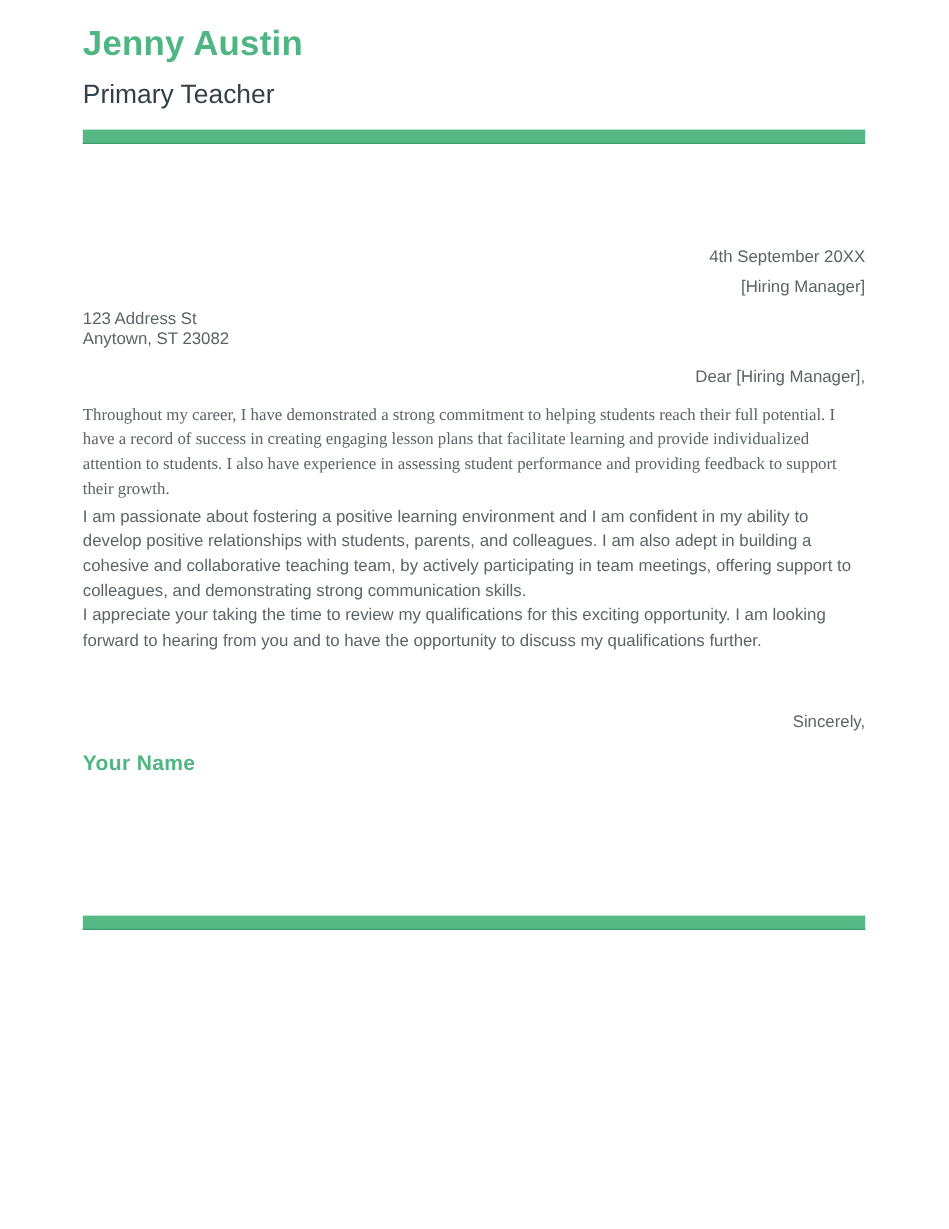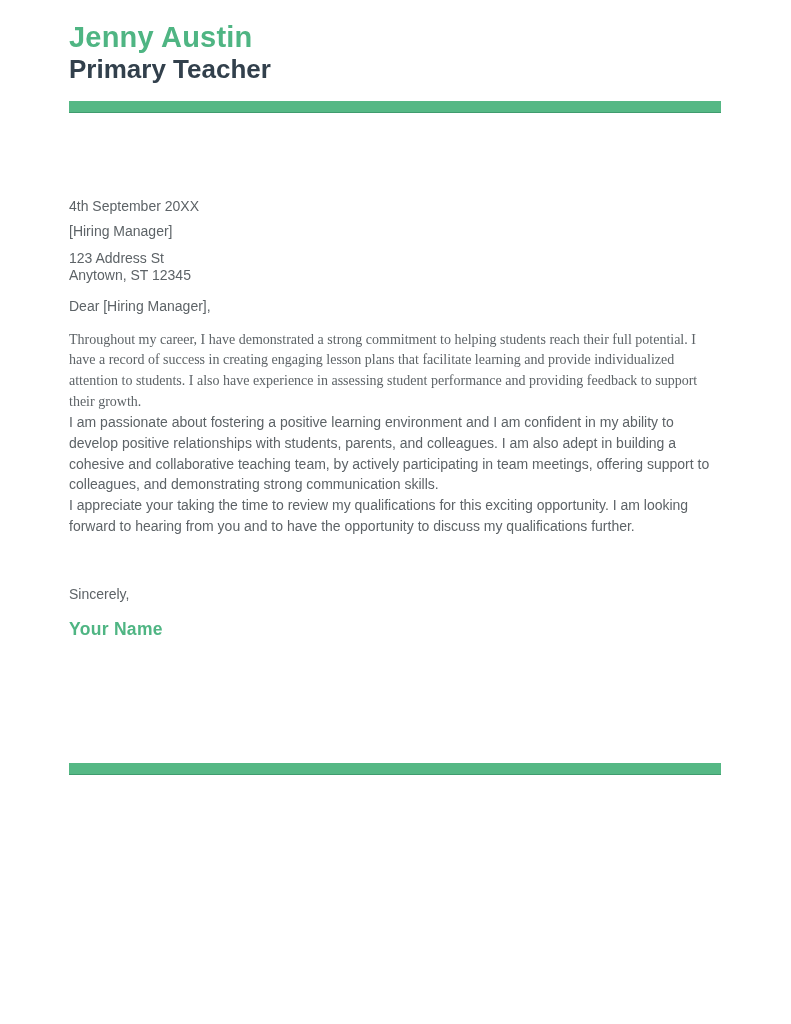--- a/index.html
+++ b/index.html
@@ -20,23 +20,23 @@
     padding: 21px 70px 0 69px;
   }
   .applicant-name {
     font-size: 29px;
     font-weight: bold;
     letter-spacing: 0.2px;
     color: var(--accent, #4FB583);
     line-height: 1.15;
   }
   .job-title {
-    margin-top: 0;
-    font-size: 26px;
-    font-weight: bold;
+    margin-top: 12px;
+    font-size: 22px;
+    font-weight: normal;
     color: var(--title-dark, #32404C);
     line-height: 1.2;
   }
   .contact-info {
     margin-top: 10px;
     font-size: 13px;
     color: var(--contact-gray, #96989B);
     line-height: 1.25;
   }
   .divider-bar {
@@ -52,20 +52,21 @@
     left: 69px;
     top: 763px;
     width: 652px;
   }
   .letter {
     color: var(--body-gray, #5D6367);
     font-size: 14px;
   }
   .letter-line {
     line-height: 20px;
+    text-align: right;
   }
   .letter-date { margin-top: 83px; }
   .recipient-name { margin-top: 5px; }
   .recipient-address {
     margin-top: 9px;
     line-height: 17px;
   }
   .salutation { margin-top: 12px; }
   .para {
     line-height: 20.7px;
@@ -91,21 +92,21 @@
       <h1 class="applicant-name">Jenny Austin</h1>
       <h2 class="job-title">Primary Teacher</h2>
       <div class="divider-bar header-bar"></div>
     </header>
 
     <main class="letter">
       <p class="letter-line letter-date">4th September 20XX</p>
       <p class="letter-line recipient-name">[Hiring Manager]</p>
       <div class="recipient-address">
         <div>123 Address St</div>
-        <div>Anytown, ST 12345</div>
+        <div>Anytown, ST 23082</div>
       </div>
       <p class="letter-line salutation">Dear [Hiring Manager],</p>
 
       <p class="para para-first">Throughout my career, I have demonstrated a strong commitment to helping students reach their full potential. I have a record of success in creating engaging lesson plans that facilitate learning and provide individualized attention to students. I also have experience in assessing student performance and providing feedback to support their growth.</p>
       <p class="para">I am passionate about fostering a positive learning environment and I am confident in my ability to develop positive relationships with students, parents, and colleagues. I am also adept in building a cohesive and collaborative teaching team, by actively participating in team meetings, offering support to colleagues, and demonstrating strong communication skills.</p>
       <p class="para">I appreciate your taking the time to review my qualifications for this exciting opportunity. I am looking forward to hearing from you and to have the opportunity to discuss my qualifications further.</p>
 
       <p class="letter-line closing">Sincerely,</p>
       <p class="signature-name">Your Name</p>
     </main>

